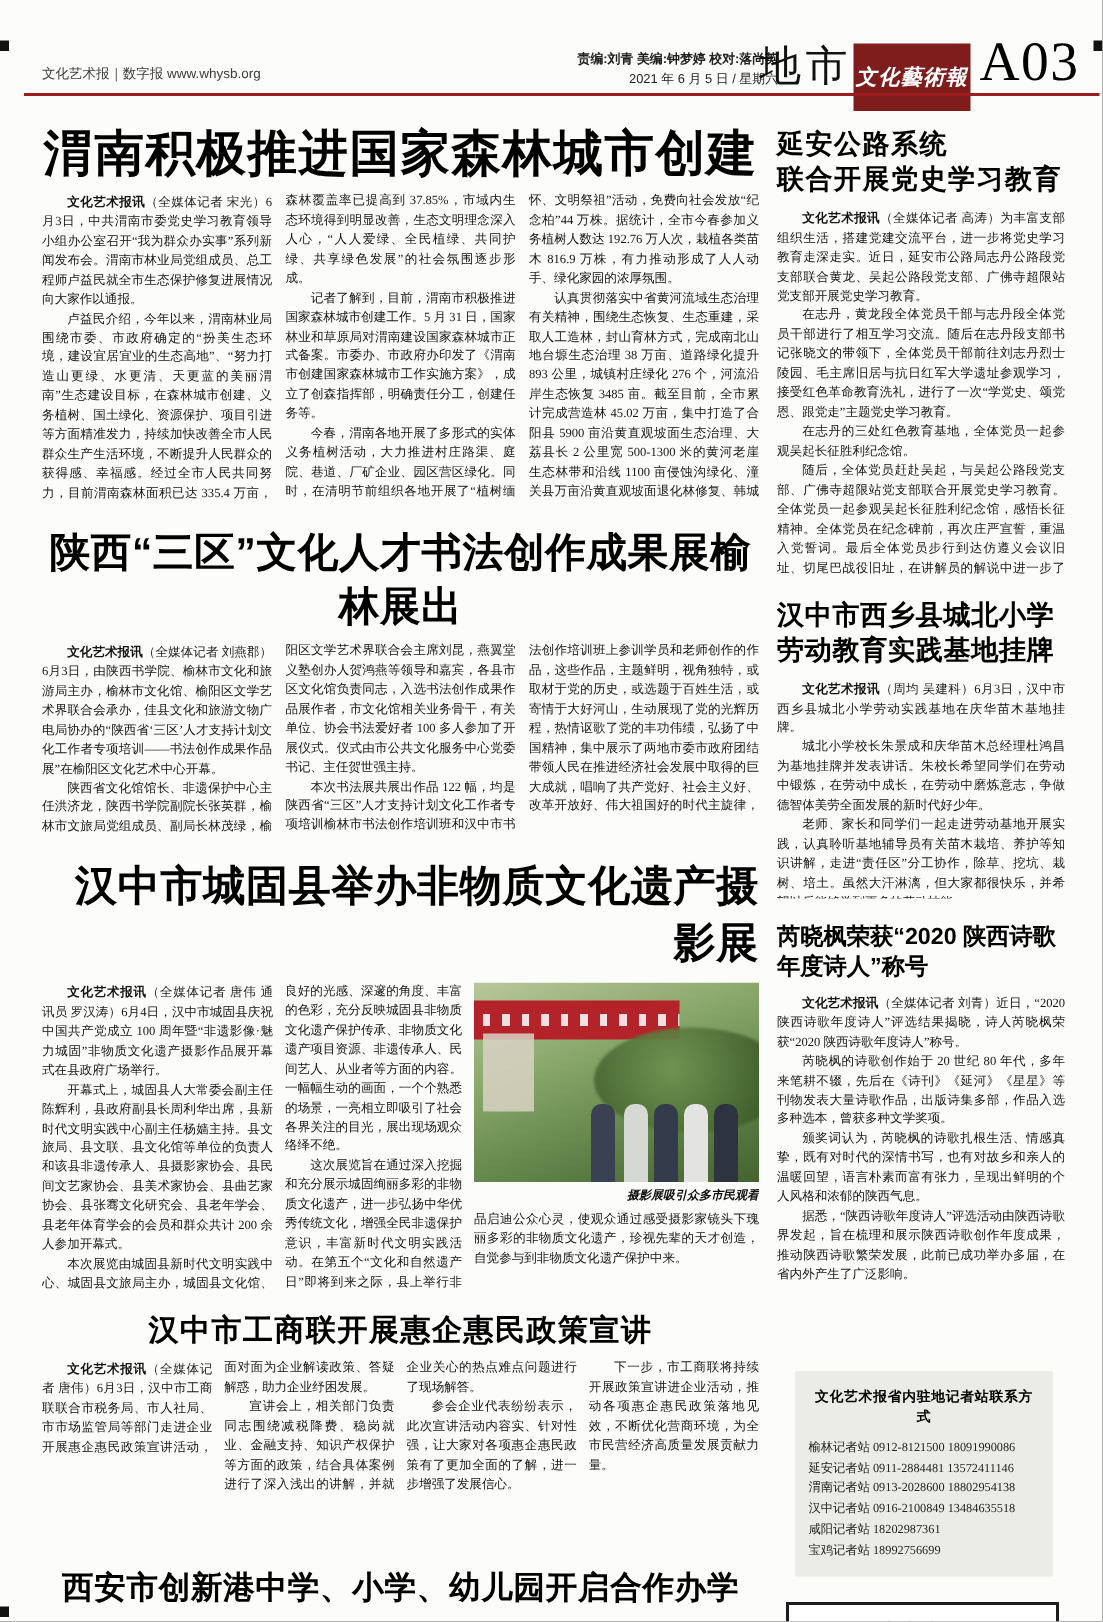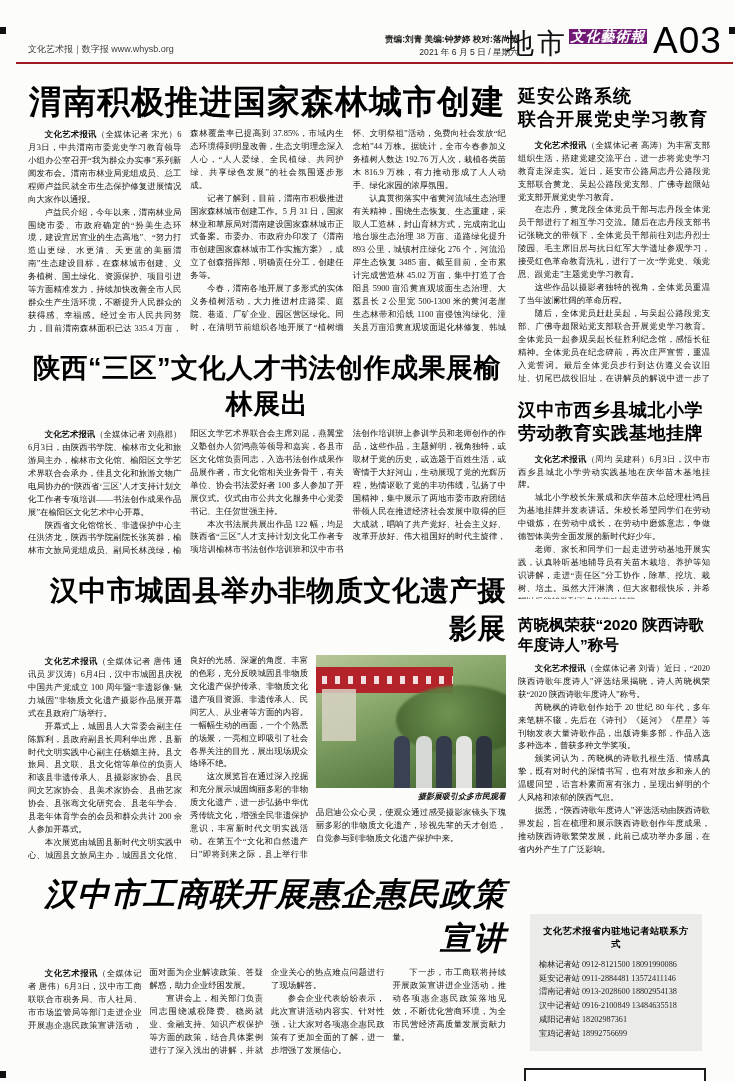--- a/index.html
+++ b/index.html
@@ -13,36 +13,36 @@
   .mark.tl { left:0; top:27px; } .mark.tr { right:0; top:27px; } .mark.bl { left:0; top:1071px; }
 
   
   .brand { position:absolute; left:28px; top:43px; font-size:9px; color:#3c3c3c;
            font-family:"Liberation Sans","DejaVu Sans",sans-serif; }
   .meta  { position:absolute; left:385px; top:33px; font-size:8.6px; line-height:1.55;
            color:#222; font-family:"Liberation Sans","DejaVu Sans",sans-serif; font-weight:700;}
   .meta .date { font-weight:400;text-align:right; }
   .section-name { position:absolute; left:506px; top:25px; font-size:28px; letter-spacing:3px;
            font-family:"Liberation Sans","DejaVu Sans",sans-serif; color:#111; }
-  .masthead { position:absolute; left:569px; top:29px; width:78px; height:15px; background:#701a75;
+  .masthead { position:absolute; left:569px; top:29px; width:78px; height:45px; background:#7f1d1d;
            color:#fff; display:flex; align-items:center; justify-content:center;
            font-size:14px; font-weight:700; font-style:italic; letter-spacing:1px; }
   .page-no { position:absolute; left:653px; top:20px; font-size:37px; letter-spacing:1px;
-           font-family:Liberation Sans, sans-serif; color:#000; }
+           font-family:Liberation Serif, serif; color:#000; }
   .rule { position:absolute; left:16px; right:2px; top:62px; height:2px; background:#9e1b20; }
 
   
   .left-col { position:absolute; left:28px; top:83px; width:478px; }
   .rail { position:absolute; left:518px; top:85px; width:192px; }
 
   h1,h2,h3 { font-family:"Liberation Sans","DejaVu Sans",sans-serif; color:#000; font-weight:700; }
   .h-main { font-size:33px; text-align:center; letter-spacing:1px; line-height:1.15; }
   .h-a2 { font-size:27px; text-align:center; margin-top:12px; letter-spacing:0.5px; }
   .h-a3 { font-size:28px; text-align:right; margin-top:12px; letter-spacing:0.5px; }
-  .h-a4 { font-size:32px; text-align:right; margin-top:12px; letter-spacing:1px;font-style:italic; }
+  .h-a4 { font-size:20px; text-align:center; margin-top:12px; letter-spacing:1px; }
   .h-a5 { font-size:21px; text-align:center; margin-top:14px; letter-spacing:0.5px; }
 
   .body-txt { font-size:8.4px; line-height:1.54; text-align:justify; color:#141414; }
   .body-txt p { text-indent:2em; }
   .lead { font-weight:700; font-family:"Liberation Sans","DejaVu Sans",sans-serif; }
   .reporter { color:#222;margin-top:24px; }
 
   .a1-body { margin-top:7px; height:210px; overflow:hidden; column-count:3; column-gap:9px; }
   .a2-body { margin-top:6px; height:132px; overflow:hidden; column-count:3; column-gap:9px; }
   .a4-body { margin-top:6px; height:124px; overflow:hidden; column-count:4; column-gap:8px; }
@@ -161,21 +161,21 @@
 
   <div class="rail">
 
     <h2 class="h-yanan">
       <span>延安公路系统</span><br>
       <span>联合开展党史学习教育</span>
     </h2>
     <div class="body-txt yanan-body">
       <p><span class="lead">文化艺术报讯</span><span class="reporter">（全媒体记者 高涛）</span><span>为丰富支部组织生活，搭建党建交流平台，进一步将党史学习教育走深走实。近日，延安市公路局志丹公路段党支部联合黄龙、吴起公路段党支部、广佛寺超限站党支部开展党史学习教育。</span></p>
       <p>在志丹，黄龙段全体党员干部与志丹段全体党员干部进行了相互学习交流。随后在志丹段支部书记张晓文的带领下，全体党员干部前往刘志丹烈士陵园、毛主席旧居与抗日红军大学遗址参观学习，接受红色革命教育洗礼，进行了一次“学党史、颂党恩、跟党走”主题党史学习教育。</p>
-      <p>这些作品以摄影者独特的视角，全体党员重温了当年波澜壮阔的革命历程。</p>
+      <p>在志丹的三处红色教育基地，全体党员一起参观吴起长征胜利纪念馆。</p>
       <p>随后，全体党员赶赴吴起，与吴起公路段党支部、广佛寺超限站党支部联合开展党史学习教育。全体党员一起参观吴起长征胜利纪念馆，感悟长征精神。全体党员在纪念碑前，再次庄严宣誓，重温入党誓词。最后全体党员步行到达仿遵义会议旧址、切尾巴战役旧址，在讲解员的解说中进一步了解战斗的整个经过。</p>
 
     </div>
 
     <h2 class="h-xixiang">
       <span>汉中市西乡县城北小学</span><br>
       <span>劳动教育实践基地挂牌</span>
     </h2>
     <div class="body-txt xixiang-body">
       <p><span class="lead">文化艺术报讯</span><span class="reporter">（周均 吴建科）</span><span>6月3日，汉中市西乡县城北小学劳动实践基地在庆华苗木基地挂牌。</span></p>

